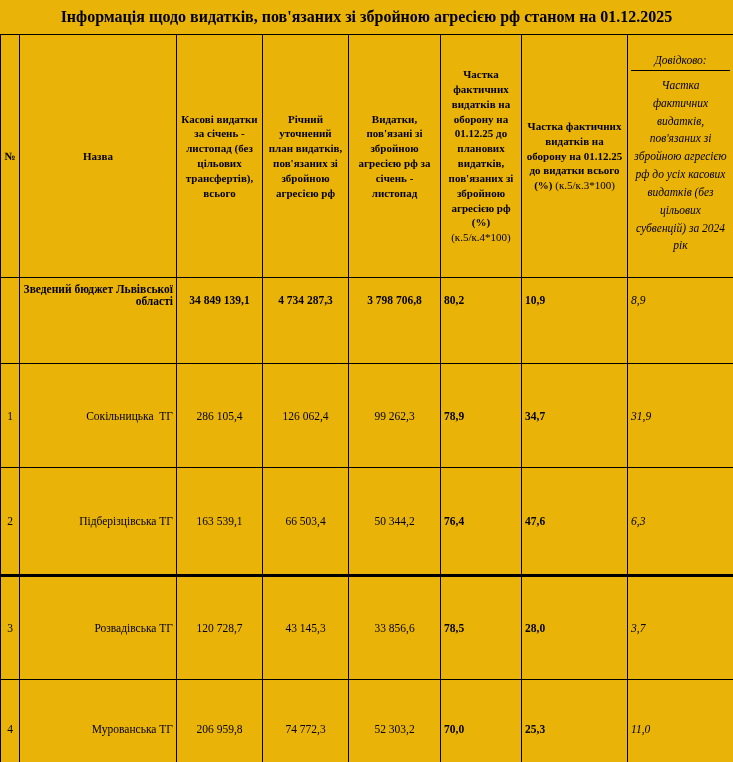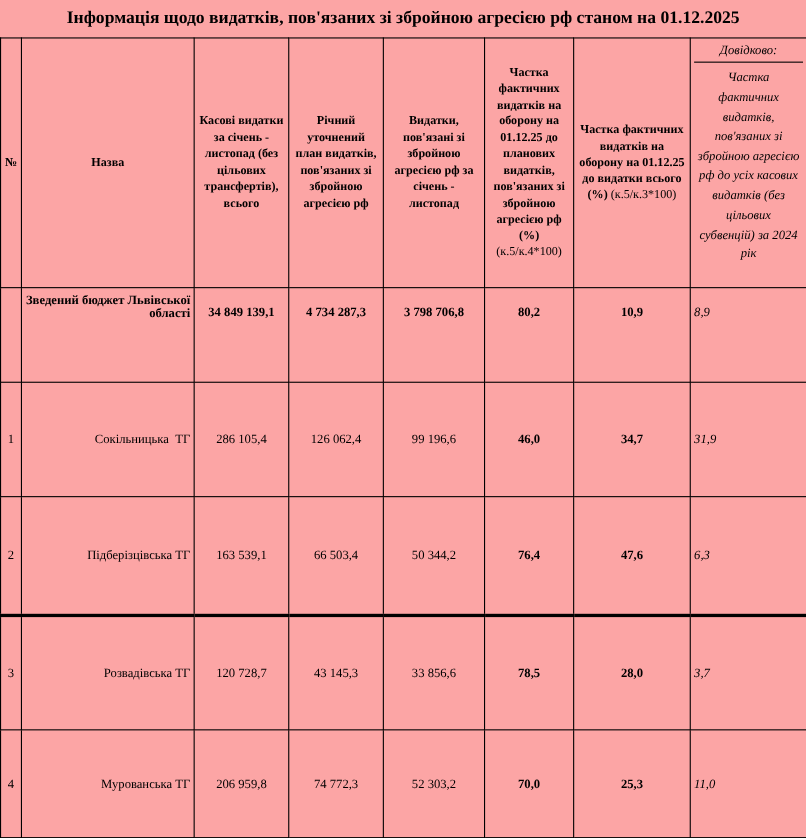--- a/index.html
+++ b/index.html
@@ -1,36 +1,36 @@
 <!DOCTYPE html>
 <html><head>
 <meta charset="utf-8">
 <style>
   html,body { margin:0; padding:0; background:#fff; }
   .page {
     width:733px; height:762px;
-    background:#fca5a5; color:#000;
+    background:#eab308; color:#000;
     font-family:"Liberation Serif","DejaVu Serif",serif;
     position:relative; overflow:hidden;
   }
   .title {
     height:34px;
     display:flex; align-items:center; justify-content:center;
     font-weight:bold; font-size:16px;
     white-space:nowrap;
   }
   table.grid {
     border-collapse:collapse;
     table-layout:fixed;
     width:733px;
   }
   table.grid th, table.grid td {
     border:1px solid #000;
     overflow:hidden;
-    padding:2px 3px;
+    padding:16px 3px;
   }
   thead th {
     font-weight:bold; font-size:11px;
     text-align:center; vertical-align:middle;
     line-height:1.35;
   }
   thead tr { height:227px; }
   .formula { font-weight:normal; display:inline; }
   .pct-own-line { display:block; }
   
@@ -47,21 +47,21 @@
   
   tbody td { font-size:11.5px; vertical-align:middle; }
   tbody tr.r0 { height:86px; }
   tbody tr.r1 { height:104px; }
   tbody tr.r2 { height:108px; }
   tbody tr.r3 { height:104px; }
   tbody tr.r4 { height:98px; }
   td.no   { text-align:center; padding:2px 1px; }
   td.name { text-align:right; padding-left:4px; padding-right:4px; }
   td.val  { text-align:center; white-space:nowrap; }
-  td.pct  { text-align:center; font-weight:bold; white-space:nowrap; }
+  td.pct  { font-weight:bold; white-space:nowrap; }
   td.ref  { text-align:left; font-style:italic; white-space:nowrap; }
   
   tr.total td { font-weight:bold; vertical-align:top; }
   tr.total td.name { padding-top:5px; }
   tr.total td.val, tr.total td.pct, tr.total td.ref { padding-top:16px; }
   tr.total td.ref { font-weight:normal; }
   
   tr.thick-top td { border-top:3px solid #000; }
 </style>
 </head>
@@ -114,22 +114,22 @@
         <td class="val">3 798 706,8</td>
         <td class="pct">80,2</td>
         <td class="pct">10,9</td>
         <td class="ref">8,9</td>
       </tr>
       <tr class="r1">
         <td class="no">1</td>
         <td class="name">Сокільницька&nbsp; ТГ</td>
         <td class="val">286 105,4</td>
         <td class="val">126 062,4</td>
-        <td class="val">99 196,6</td>
-        <td class="pct">46,0</td>
+        <td class="val">99 262,3</td>
+        <td class="pct">78,9</td>
         <td class="pct">34,7</td>
         <td class="ref">31,9</td>
       </tr>
       <tr class="r2">
         <td class="no">2</td>
         <td class="name">Підберізцівська ТГ</td>
         <td class="val">163 539,1</td>
         <td class="val">66 503,4</td>
         <td class="val">50 344,2</td>
         <td class="pct">76,4</td>

